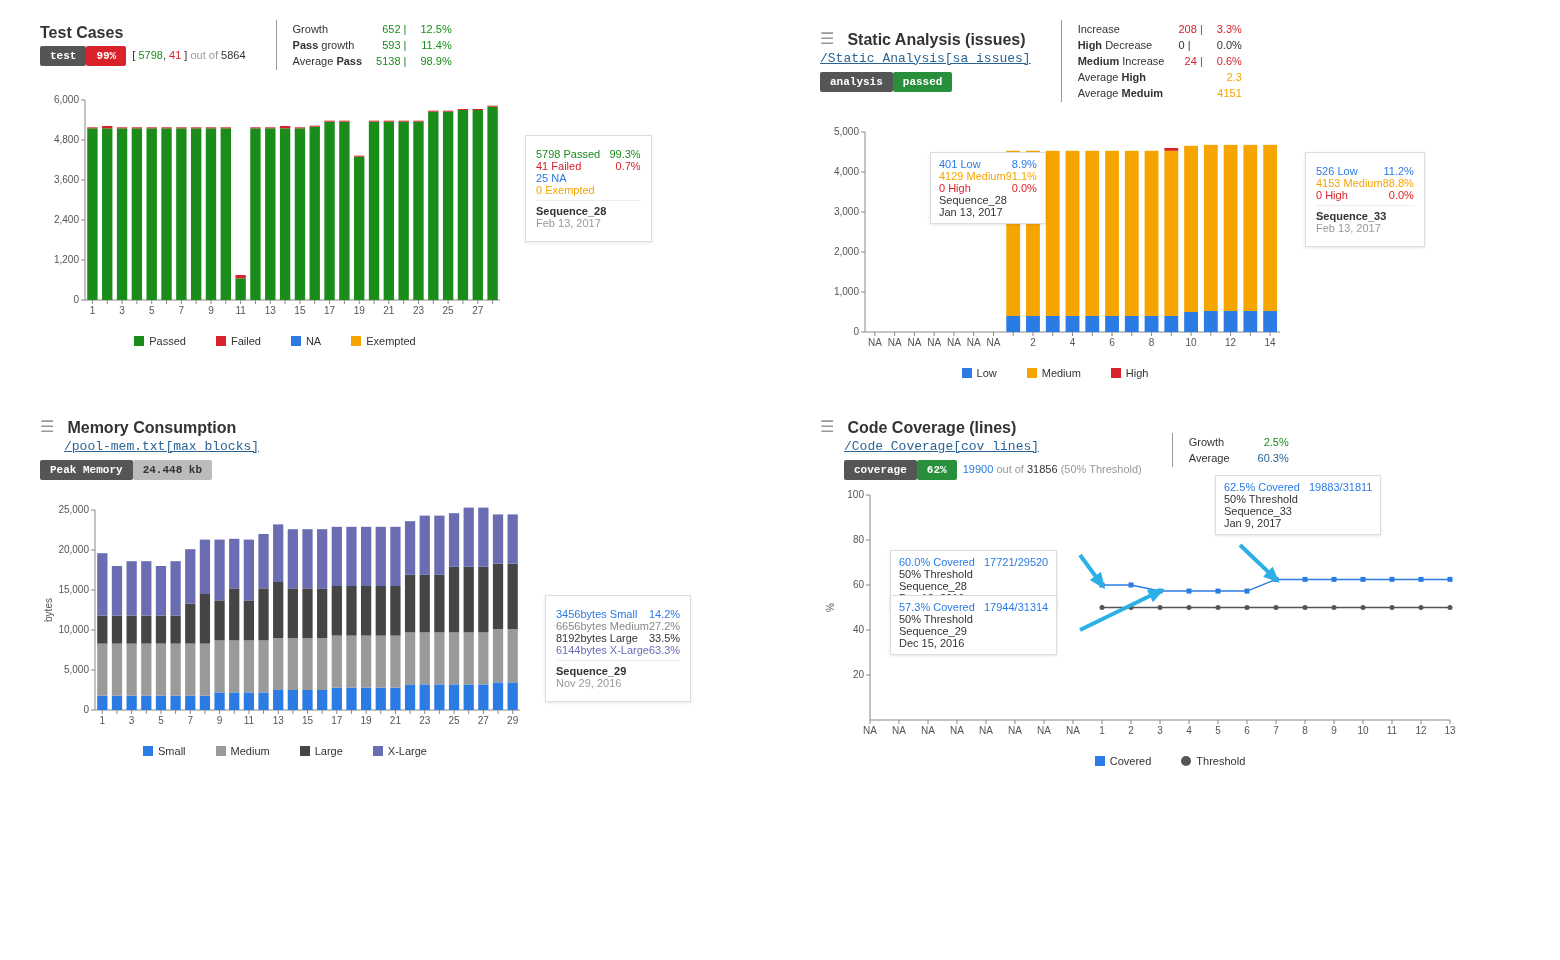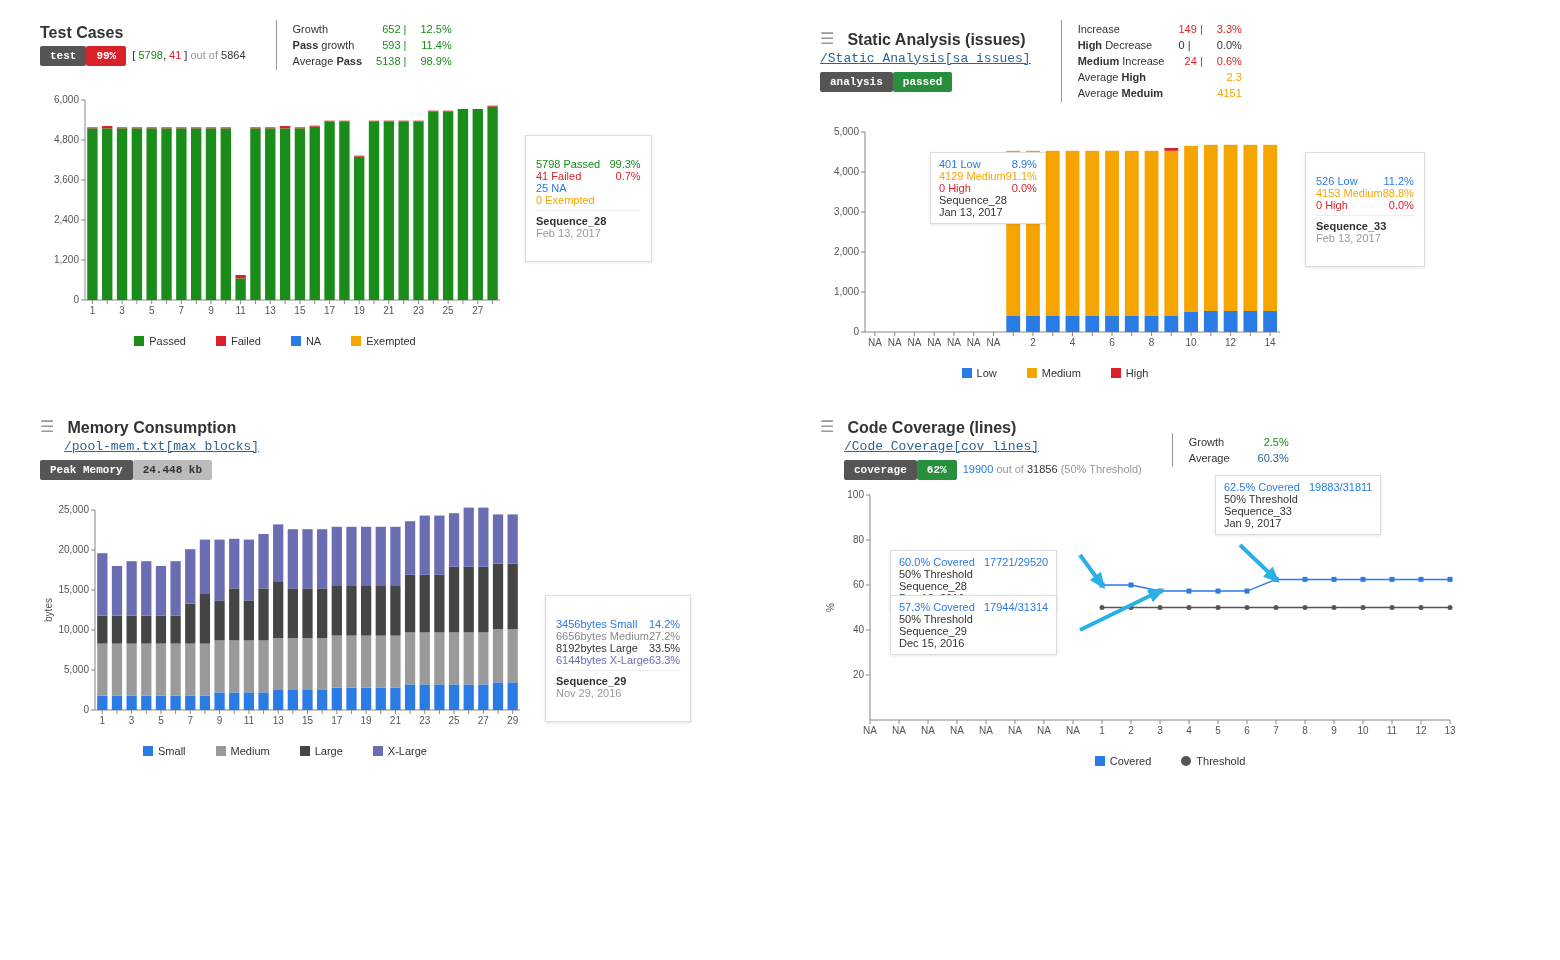--- a/index.html
+++ b/index.html
@@ -34,21 +34,21 @@
   svg { font-family: Arial, sans-serif; font-size: 10px; }
   .axis-line { stroke: #888; stroke-width: 1; }
   .tick-line { stroke: #888; stroke-width: 1; }
   .tick-label { fill: #555; font-size: 10px; }
   .y-title { fill: #555; font-size: 10px; }
 
   .legend-row { display: flex; gap: 30px; justify-content: center; margin-top: 8px; font-size: 11px; }
   .legend-item { display: flex; align-items: center; gap: 5px; }
   .sw { width: 10px; height: 10px; display: inline-block; }
 
-  .callout { background: #fff; border: 1px solid #ddd; padding: 22px 10px; font-size: 11px; box-shadow: 0 1px 3px rgba(0,0,0,.1); display:inline-block; margin-bottom:6px; }
+  .callout { background: #fff; border: 1px solid #ddd; padding: 12px 10px; font-size: 11px; box-shadow: 0 1px 3px rgba(0,0,0,.1); display:inline-block; margin-bottom:6px; }
   .callout .bot { border-top:1px solid #eee; margin-top:4px; padding-top:4px; }
   .callout .seq { color:#333; font-weight:bold; }
   .callout .date { color:#999; }
 
   .cc-wrap { position: relative; }
   .cc-callout { position:absolute; background:#fff; border:1px solid #ddd; padding:5px 8px; box-shadow:0 1px 3px rgba(0,0,0,.1); white-space:nowrap; }
   .cc-line2 { color:#333; }
 
   .arrow { stroke:#2bb0e6; stroke-width:4; fill:#2bb0e6; }
 </style>
@@ -244,21 +244,21 @@
       <a class="subtitle-link">/Static Analysis[sa_issues]</a>
       <div class="badge-row">
         <span class="badge badge-dark">analysis</span><span class="badge badge-green">passed</span>
       </div>
     </div>
     <div class="panel-head-right">
       <table class="stat-table">
         <tbody>
               <tr>
                 <td>Increase</td>
-                <td class="num-red">149 |</td>
+                <td class="num-red">208 |</td>
                 <td class="num-red">3.3%</td>
               </tr>
         <tr>
                 <td><span class="lbl-bold">High </span><span>Decrease</span></td>
                 <td>0 |</td>
                 <td>0.0%</td>
               </tr>
         <tr>
                 <td><span class="lbl-bold">Medium </span><span>Increase</span></td>
                 <td class="num-red">24 |</td>

